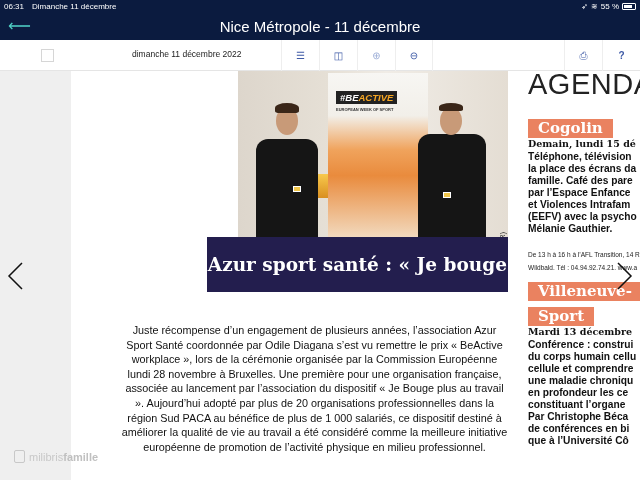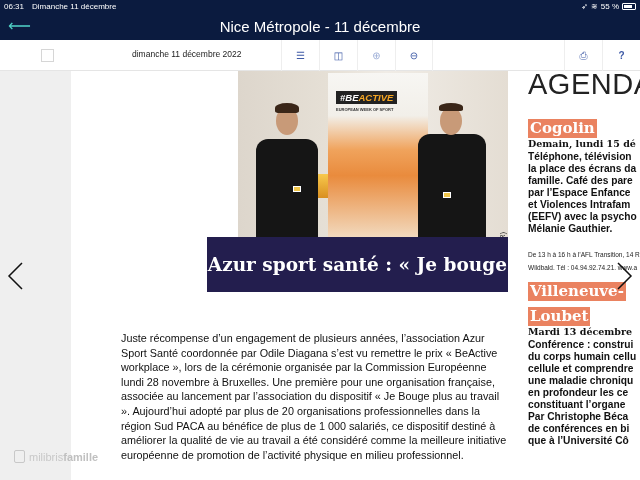--- a/index.html
+++ b/index.html
@@ -25,24 +25,24 @@
     .banner-logo span { color: #f5a623; }
     .banner-sub { position: absolute; left: 8px; top: 34px; font-size: 4px; font-weight: bold; color: #333; }
     .person { position: absolute; bottom: 0; background: #151515; border-radius: 12px 12px 0 0; }
     .head { position: absolute; border-radius: 50%; background: #c89a78; }
     .hair { position: absolute; border-radius: 50% 50% 20% 20%; background: #3a2618; }
     .badge { position: absolute; width: 8px; height: 6px; background: #f0c64a; border: 1px solid #fff; }
     .trophy { position: absolute; width: 10px; height: 24px; background: linear-gradient(180deg,#f8c94c,#d98f21); }
     .photo-credit { position: absolute; right: 2px; bottom: 12px; font-size: 7px; transform: rotate(-90deg); transform-origin: right bottom; color: #222; white-space: nowrap; }
     .headline { position: absolute; left: 121px; top: 181px; width: 387px; font-family: "DejaVu Serif", serif; font-weight: bold; font-size: 18.5px; color: #fff; text-align: right; line-height: 25px; }
     .headline span { background: #231e4e; padding: 17px 1px; box-decoration-break: clone; -webkit-box-decoration-break: clone; }
-    .body-text { position: absolute; left: 121px; top: 260px; width: 387px; font-size: 10.8px; line-height: 14.6px; color: #111; text-align: left; }
+    .body-text { position: absolute; left: 121px; top: 252px; width: 387px; font-size: 10.8px; line-height: 14.6px; color: #111; text-align: center; }
     .agenda-col { position: absolute; left: 511px; top: 0; width: 129px; height: 409px; background: #fff; overflow: hidden; }
     .agenda-title { position: absolute; left: 17px; top: -3px; font-size: 29px; color: #222; letter-spacing: 0.5px; white-space: nowrap; }
-    .town-tag { position: absolute; background: #ea8260; color: #fff; font-family: "DejaVu Serif", serif; font-weight: bold; font-size: 15px; padding: 0 2px; line-height: 19px; white-space: nowrap; }
+    .town-tag { position: absolute; background: #ea8260; color: #fff; font-family: "DejaVu Serif", serif; font-weight: bold; font-size: 15px; padding: 0 10px; line-height: 19px; white-space: nowrap; }
     .agenda-date { position: absolute; font-family: "DejaVu Serif", serif; font-weight: bold; font-size: 9.5px; color: #111; white-space: nowrap; }
     .agenda-text { position: absolute; left: 17px; width: 200px; font-weight: bold; font-size: 10.2px; line-height: 12px; color: #111; white-space: nowrap; }
     .agenda-small { position: absolute; left: 17px; width: 200px; font-size: 6.5px; line-height: 13px; color: #222; white-space: nowrap; }
     .nav-prev { position: absolute; left: 6px; top: 190px; width: 20px; height: 30px; cursor: pointer; }
     .nav-next { position: absolute; left: 614px; top: 190px; width: 20px; height: 30px; cursor: pointer; }
     .watermark { position: absolute; left: 14px; top: 379px; font-size: 11px; color: #c8c8c8; display: flex; align-items: center; gap: 4px; }
     .watermark b { font-weight: bold; color: #c0c0c0; }
     .wm-icon { width: 11px; height: 13px; border: 1.5px solid #c8c8c8; border-radius: 2px; }
   </style>
 </head>
@@ -124,21 +124,21 @@
     <div class="agenda-text" style="top:92px;">la place des écrans da</div>
     <div class="agenda-text" style="top:104px;">famille. Café des pare</div>
     <div class="agenda-text" style="top:116px;">par l’Espace Enfance</div>
     <div class="agenda-text" style="top:128px;">et Violences Intrafam</div>
     <div class="agenda-text" style="top:140px;">(EEFV) avec la psycho</div>
     <div class="agenda-text" style="top:152px;">Mélanie Gauthier.</div>
     <div class="agenda-small" style="top:177px;">De 13 h à 16 h à l’AFL Transition, 14 Ru</div>
     <div class="agenda-small" style="top:190px;">Wildbald. Tél : 04.94.92.74.21. www.a</div>
 
     <div class="town-tag" style="left:17px; top:211px;">Villeneuve-</div>
-    <div class="town-tag" style="left:17px; top:236px;">Loubet</div>
+    <div class="town-tag" style="left:17px; top:236px;">Sport</div>
     <div class="agenda-date" style="left:17px; top:255px;">Mardi 13 décembre</div>
     <div class="agenda-text" style="top:268px;">Conférence : construi</div>
     <div class="agenda-text" style="top:280px;">du corps humain cellu</div>
     <div class="agenda-text" style="top:292px;">cellule et comprendre</div>
     <div class="agenda-text" style="top:304px;">une maladie chroniqu</div>
     <div class="agenda-text" style="top:316px;">en profondeur les ce</div>
     <div class="agenda-text" style="top:328px;">constituant l’organe</div>
     <div class="agenda-text" style="top:340px;">Par Christophe Béca</div>
     <div class="agenda-text" style="top:352px;">de conférences en bi</div>
     <div class="agenda-text" style="top:364px;">que à l’Université Cô</div>

